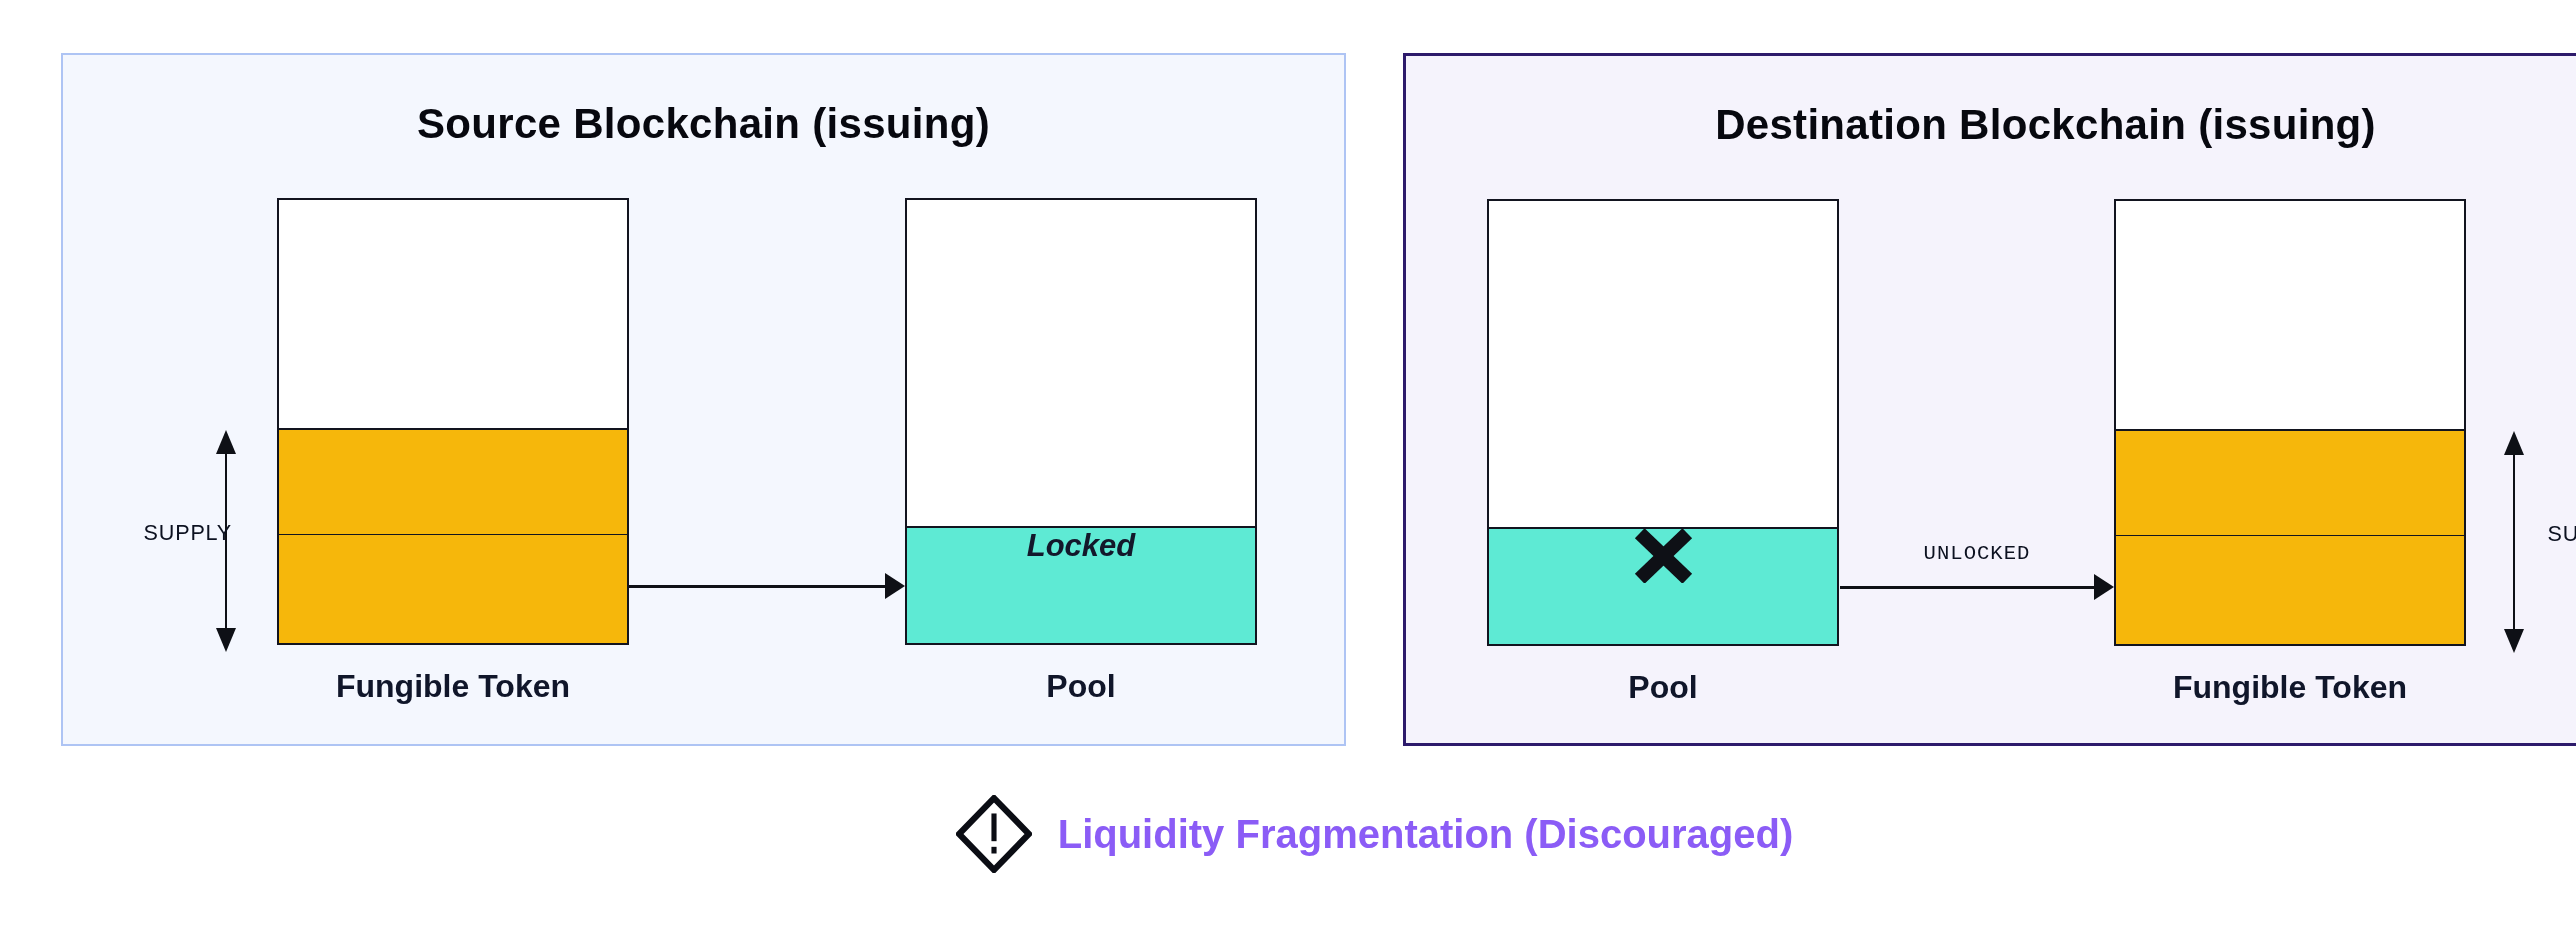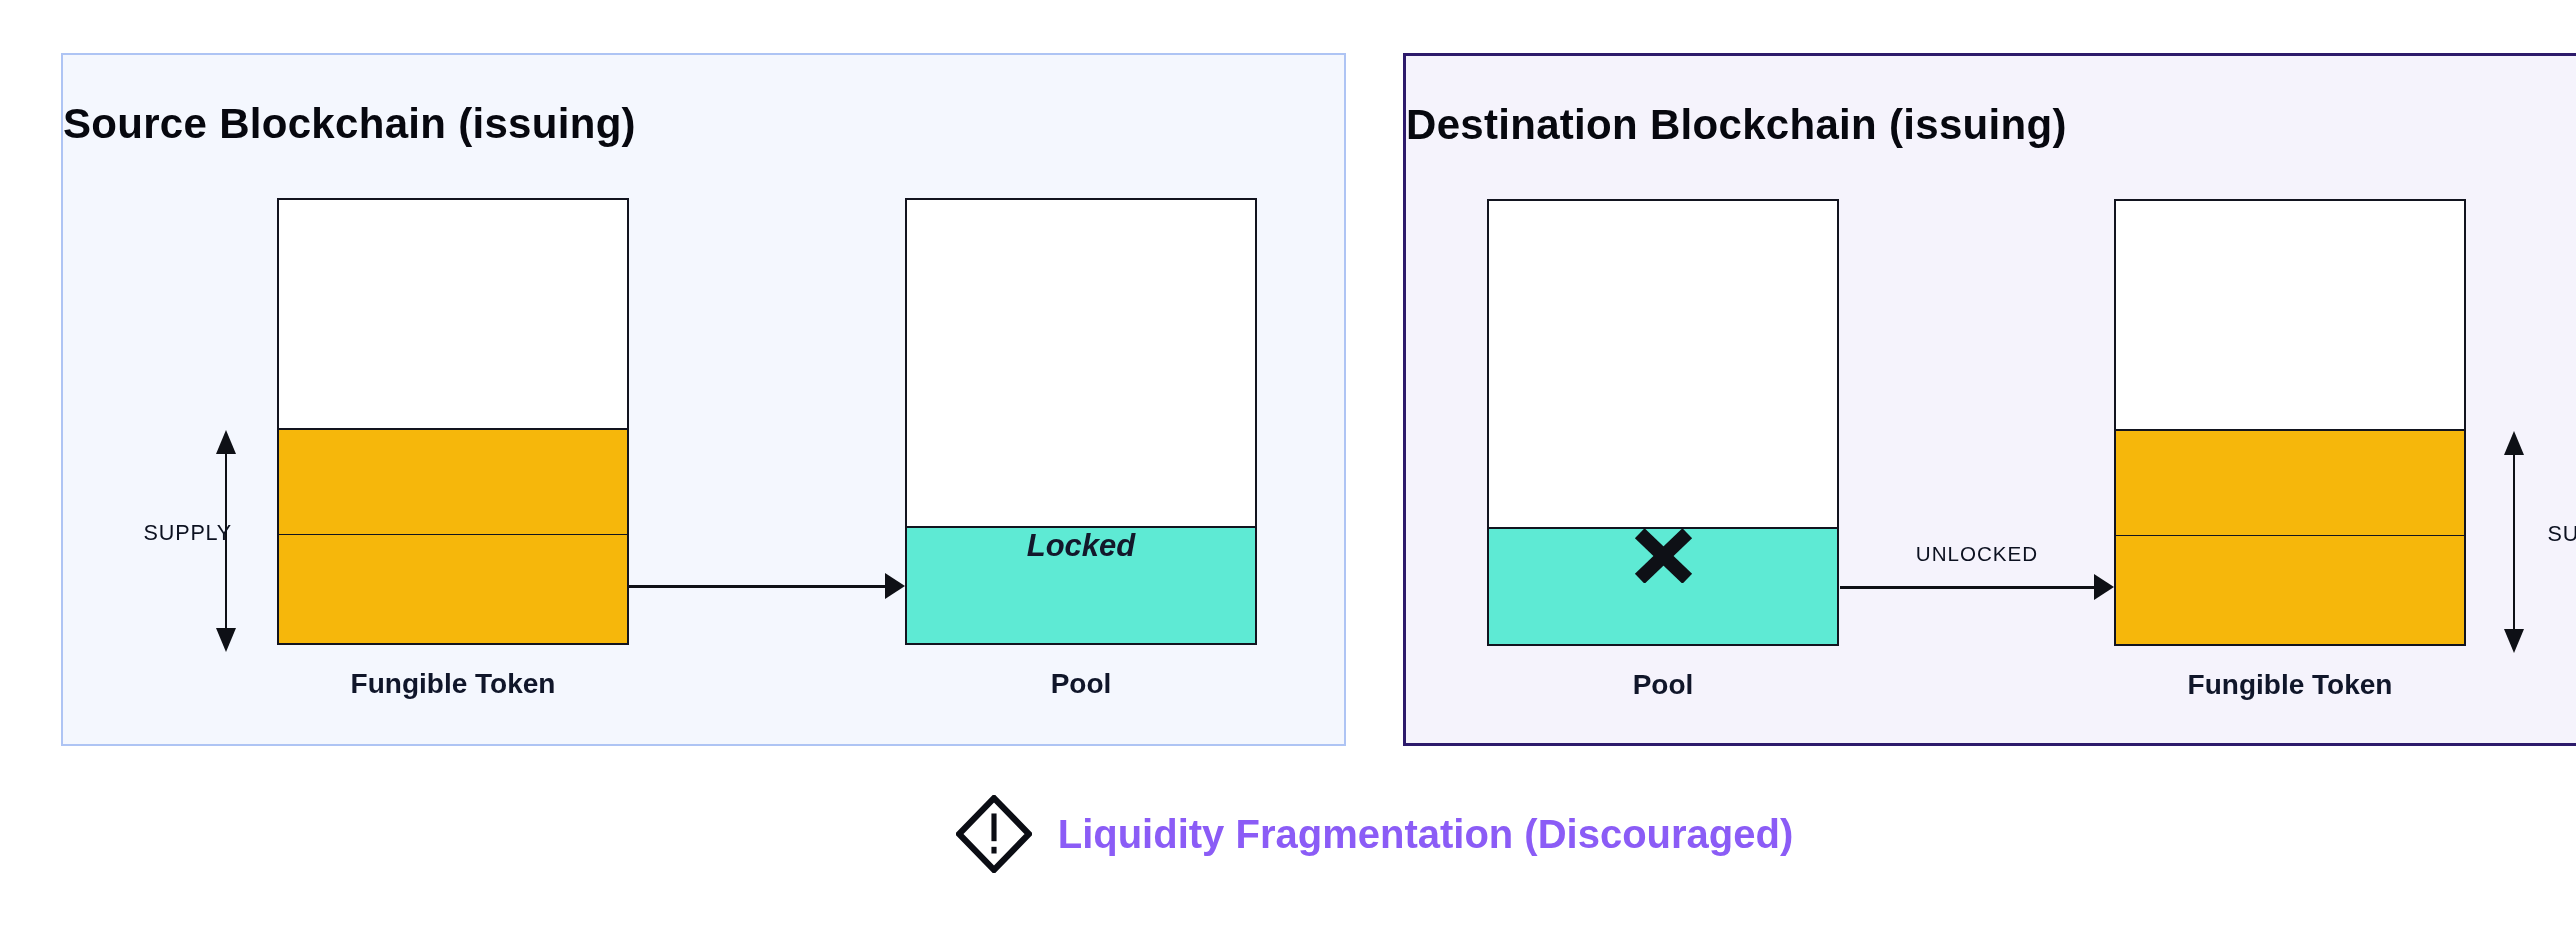--- a/index.html
+++ b/index.html
@@ -30,21 +30,21 @@
     left: 1403px;
     background: #f5f3fc;
     border: 3.1px solid #2d1a6b;
   }
   .panel-title {
     position: absolute;
     top: 45px;
     left: 0;
     right: 0;
     margin: 0;
-    text-align: left;
+    text-align: center;
     font-size: 42px;
     font-weight: 700;
     letter-spacing: 0.3px;
     color: #07080f;
   }
 
   
   .box {
     position: absolute;
     top: 143px;
@@ -74,21 +74,21 @@
     font-weight: 600;
     color: #13182b;
   }
 
   
   .box-label {
     position: absolute;
     top: 613px;
     width: 352px;
     text-align: center;
-    font-size: 28px;
+    font-size: 32px;
     font-weight: 600;
     color: #10162a;
   }
   .box-label--ft-source   { left: 214px; }
   .box-label--pool-source { left: 842px; }
   .box-label--pool-dest   { left: 81px; }
   .box-label--ft-dest     { left: 708px; }
 
   
   .h-arrow { position: absolute; top: 517px; height: 29px; }
@@ -137,20 +137,21 @@
 
   .arrow-label {
     position: absolute;
     top: 486px;
     left: 468px;
     width: 206px;
     text-align: center;
     font-size: 20.6px;
     letter-spacing: 1px;
     color: #0c1120;
+    font-family: Liberation Mono, monospace;
   }
 
   
   .caption {
     position: absolute;
     top: 795px;
     left: 0;
     right: 0;
     height: 78px;
     display: flex;

